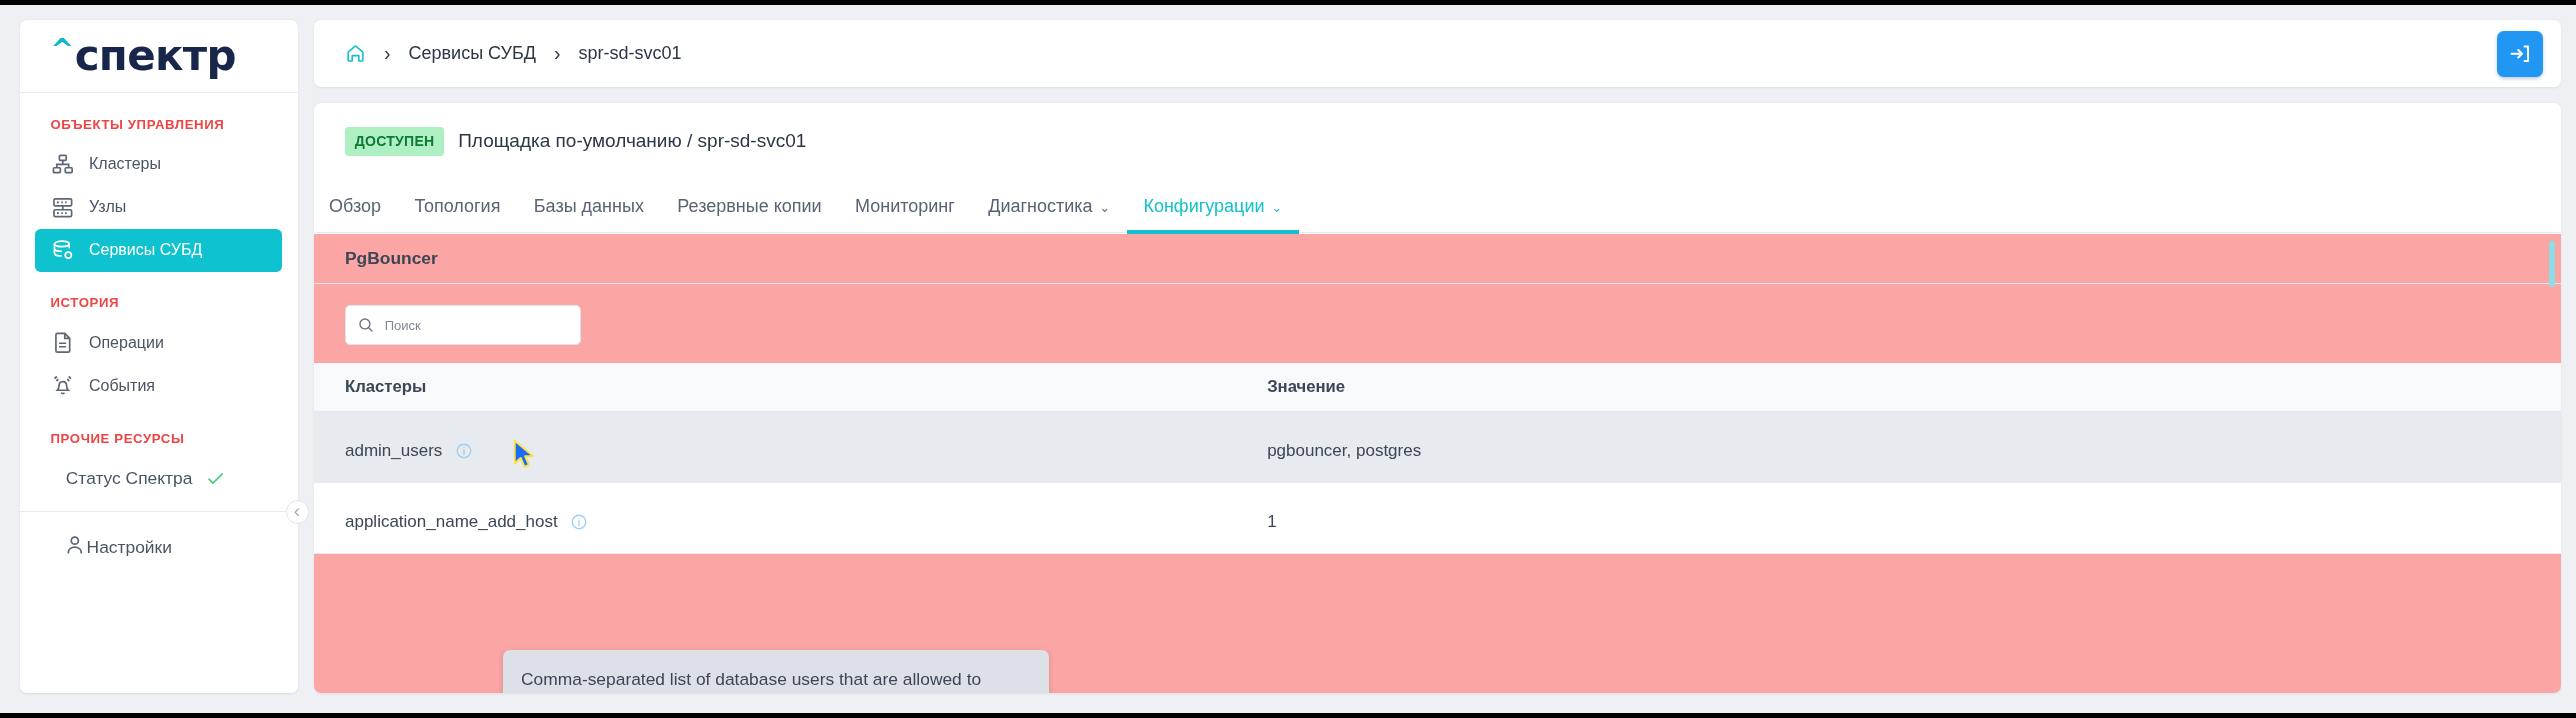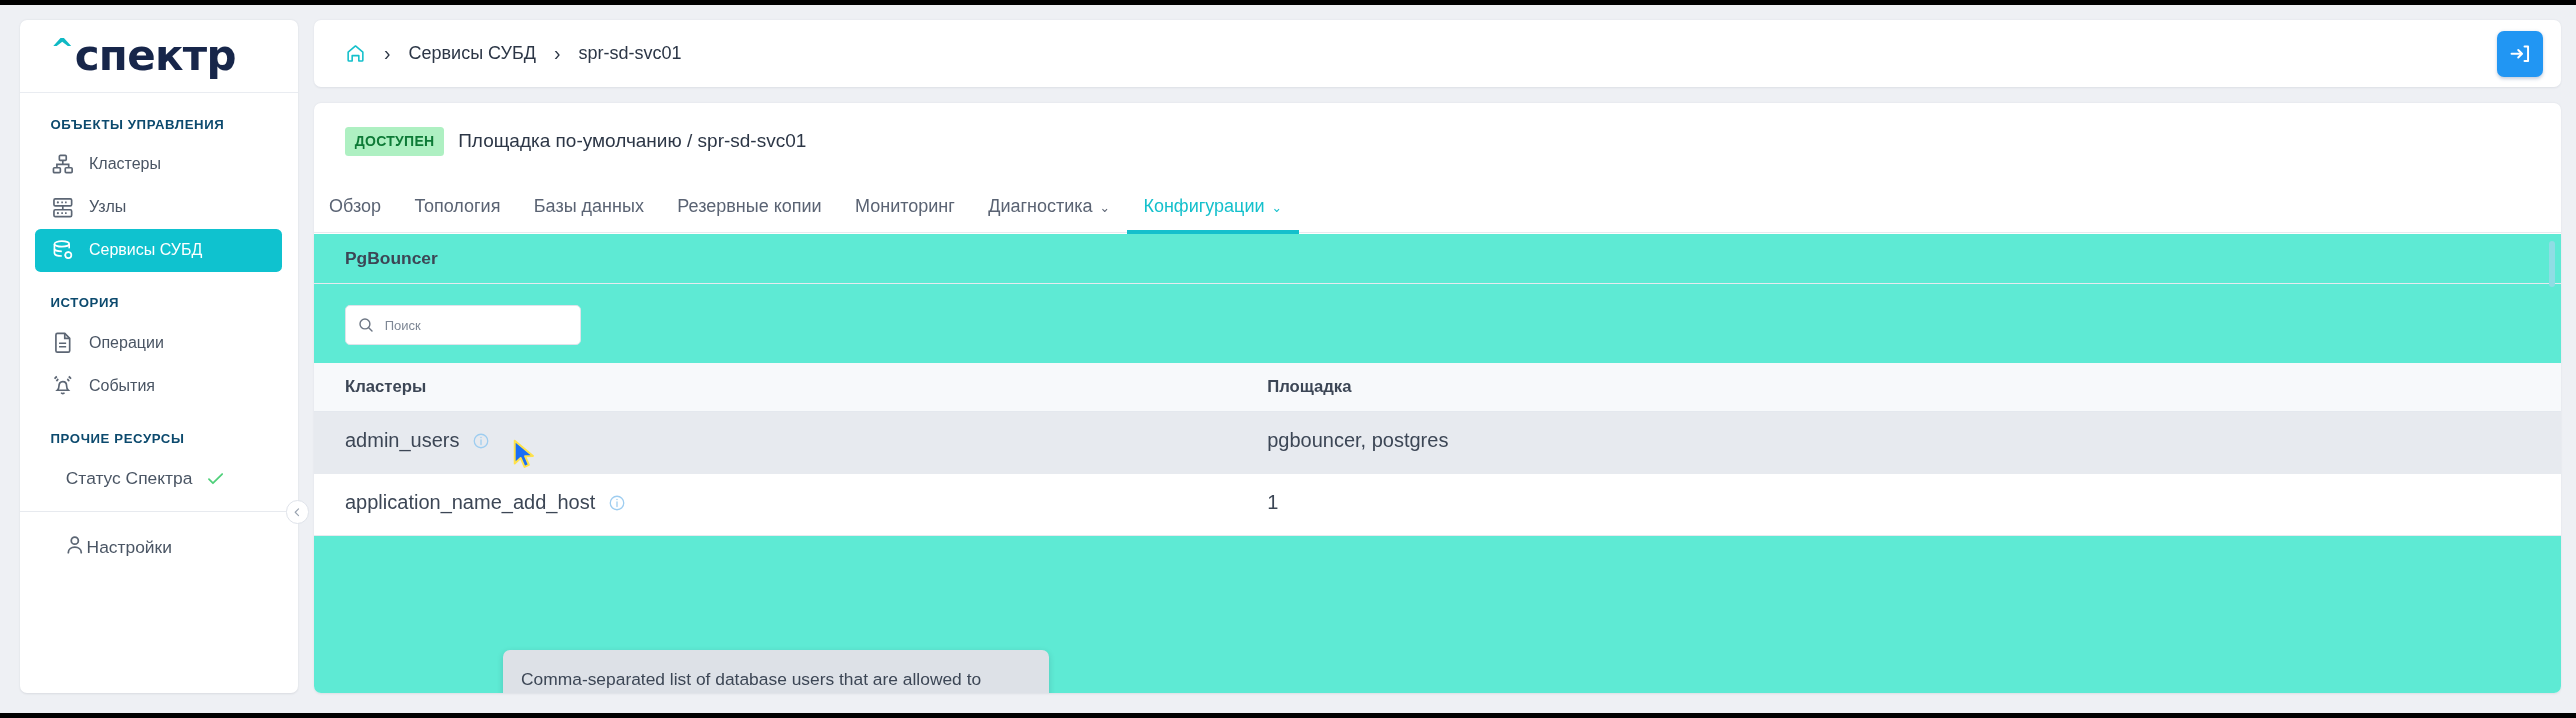--- a/index.html
+++ b/index.html
@@ -51,21 +51,21 @@
     font-size: 28px;
     font-weight: 700;
     position: relative;
     top: -11px;
     margin-right: 1.4px;
   }
 
   .nav-section {
     font-size: 13.2px;
     font-weight: 700;
-    color: #0c4a6e;
+    color: #ef4444;
     letter-spacing: 0.6px;
     padding: 0 0 0 31px;
     margin-top: 23.6px;
     margin-bottom: 11px;
   }
   .nav-item {
     display: flex;
     align-items: center;
     height: 43px;
     margin: 0 15.3px;
@@ -209,21 +209,21 @@
     left: 0; right: 0; bottom: -1.4px;
     height: 3.5px;
     background: #14c0cc;
   }
   .caret { font-size: 12.5px; position: relative; top: 0.7px; }
 
   
   #panel {
     position: absolute;
     top: 131px; left: 0; right: 0; bottom: 0;
-    background: #5eead4;
+    background: #fca5a5;
   }
   #panel-title {
     height: 50px;
     display: flex; align-items: center;
     padding-left: 31px;
     font-size: 17.4px;
     font-weight: 700;
     color: #3c4655;
     border-bottom: 0.7px solid #e7eaef;
   }
@@ -245,23 +245,23 @@
     text-align: left;
     font-size: 16.7px;
     font-weight: 700;
     color: #3c4655;
     padding: 14px 0 14px 31px;
     background: #f7f9fb;
     border-bottom: 0.7px solid #e4e8ee;
   }
   table#cfg th.c2, table#cfg td.c2 { padding-left: 32px; }
   table#cfg td {
-    font-size: 20px;
+    font-size: 17px;
     color: #3c4655;
-    padding: 17px 0 21px 31px;
+    padding: 29px 0 21px 31px;
     border-bottom: 0.7px solid #e7eaef;
     background: #ffffff;
   }
   table#cfg tr.highlight td { background: #e7eaef; }
   .param-cell { display: flex; align-items: center; }
   .info-ico { margin-left: 12.5px; display: inline-flex; cursor: pointer; }
 
   
   #tooltip {
     position: absolute;
@@ -488,21 +488,21 @@
         </div>
 
         <table id="cfg">
           <colgroup>
               <col style="width:41%">
               <col style="width:59%">
             </colgroup>
           <thead>
             <tr>
               <th>Кластеры</th>
-              <th class="c2">Площадка</th>
+              <th class="c2">Значение</th>
             </tr>
           </thead>
           <tbody>
             <tr class="highlight">
               <td>
                 <span class="param-cell">
                   <span>admin_users</span>
                   <span class="info-ico">
                     <svg width="18" height="18" viewBox="0 0 24 24" fill="none" stroke="#9ecdf0" stroke-width="1.7">
                         <circle cx="12" cy="12" r="9"></circle>

